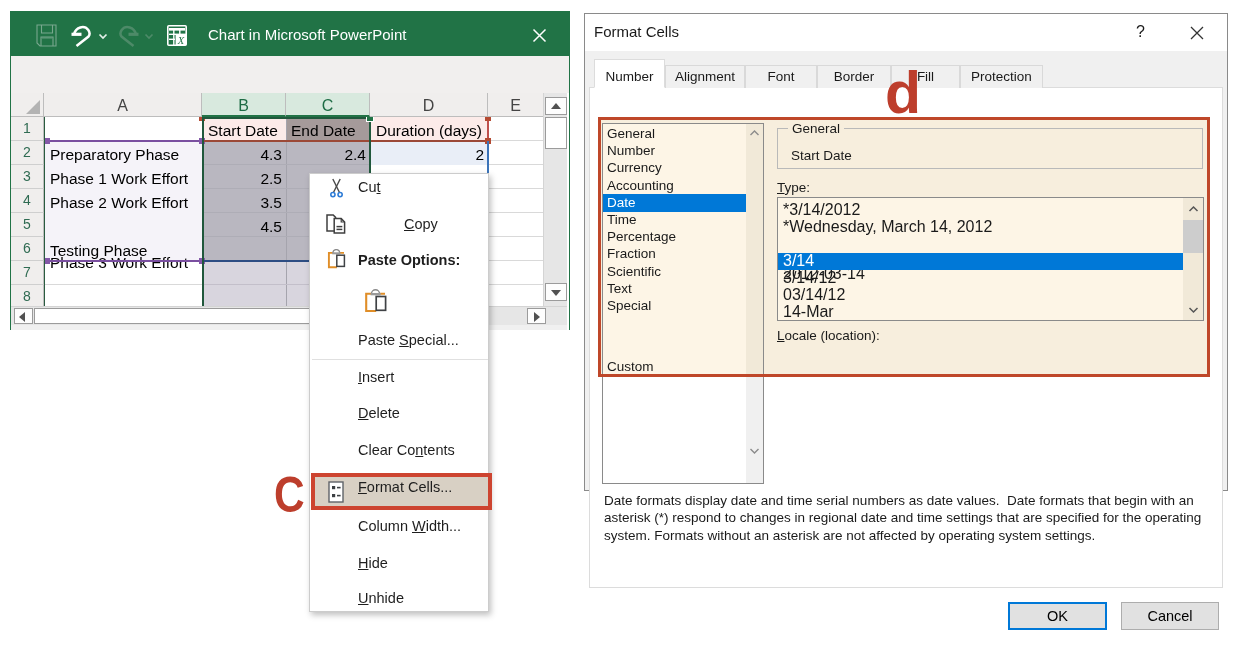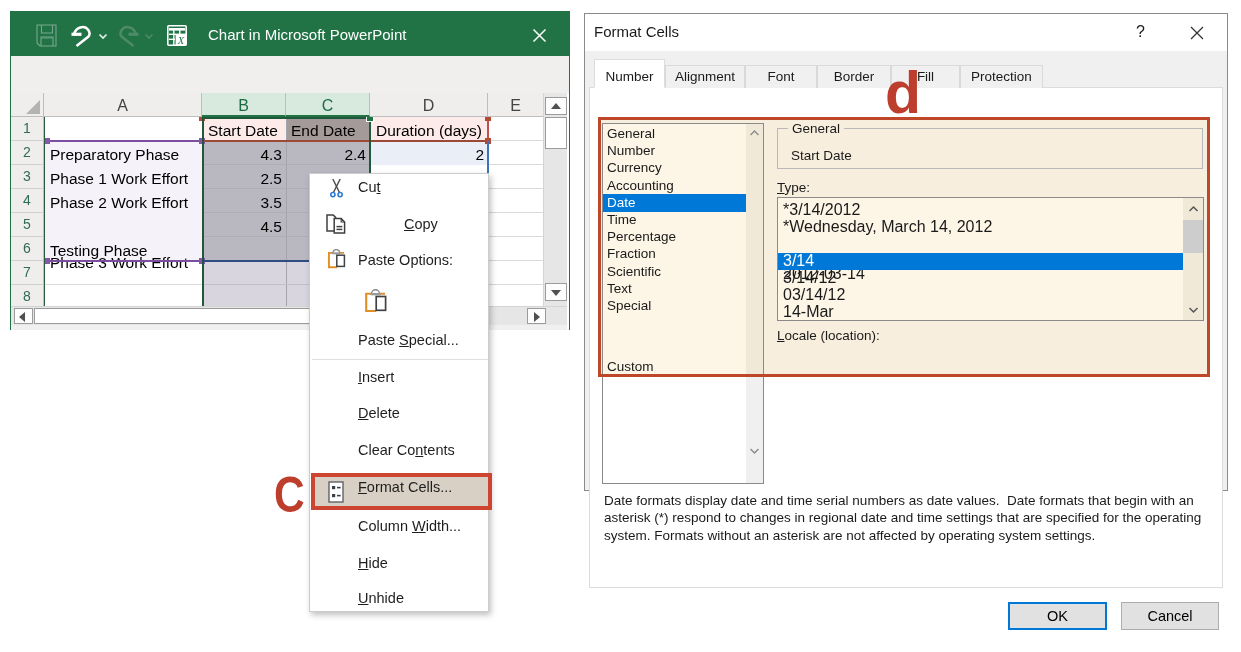--- a/index.html
+++ b/index.html
@@ -214,21 +214,21 @@
       <line x1="10.5" y1="15.4" x2="16.3" y2="15.4" stroke="#3f3f3f" stroke-width="1.5"></line>
     </svg>
     <div class="abs" style="left:48px; top:42px;margin-left:46px;"><u>C</u>opy</div>
 
     <svg class="abs" style="left:17px; top:75px;" width="19" height="20" viewBox="0 0 19 20">
       <path d="M17 3.9 H1.9 V18.2 h8" fill="none" stroke="#e08e28" stroke-width="1.9"></path>
       <path d="M6 3.9 a3.3 3.3 0 0 1 6.6 0" fill="#fff" stroke="#8a8a8a" stroke-width="1.3"></path>
       <rect x="5.2" y="3.3" width="8.2" height="2" fill="#9a9a9a"></rect>
       <rect x="9.8" y="6.2" width="7.6" height="11.2" fill="#fff" stroke="#3f4245" stroke-width="1.5"></rect>
     </svg>
-    <div class="abs" style="left:48px; top:78px; font-weight:normal;">Paste Options:</div>
+    <div class="abs" style="left:48px; top:78px; font-weight:bold;">Paste Options:</div>
 
     <svg class="abs" style="left:54px; top:115px;" width="24" height="24" viewBox="0 0 24 24">
       <path d="M21 4.7 H2.2 V22 h10" fill="none" stroke="#e08e28" stroke-width="2.1"></path>
       <path d="M7.5 4.7 a4 4 0 0 1 8 0" fill="#fff" stroke="#8a8a8a" stroke-width="1.4"></path>
       <rect x="6.6" y="4" width="10" height="2.3" fill="#9a9a9a"></rect>
       <rect x="12.2" y="7.5" width="9.4" height="13.8" fill="#fff" stroke="#3f4245" stroke-width="1.7"></rect>
     </svg>
 
     <div class="abs" style="left:48px; top:158px;">Paste <u>S</u>pecial...</div>
 

